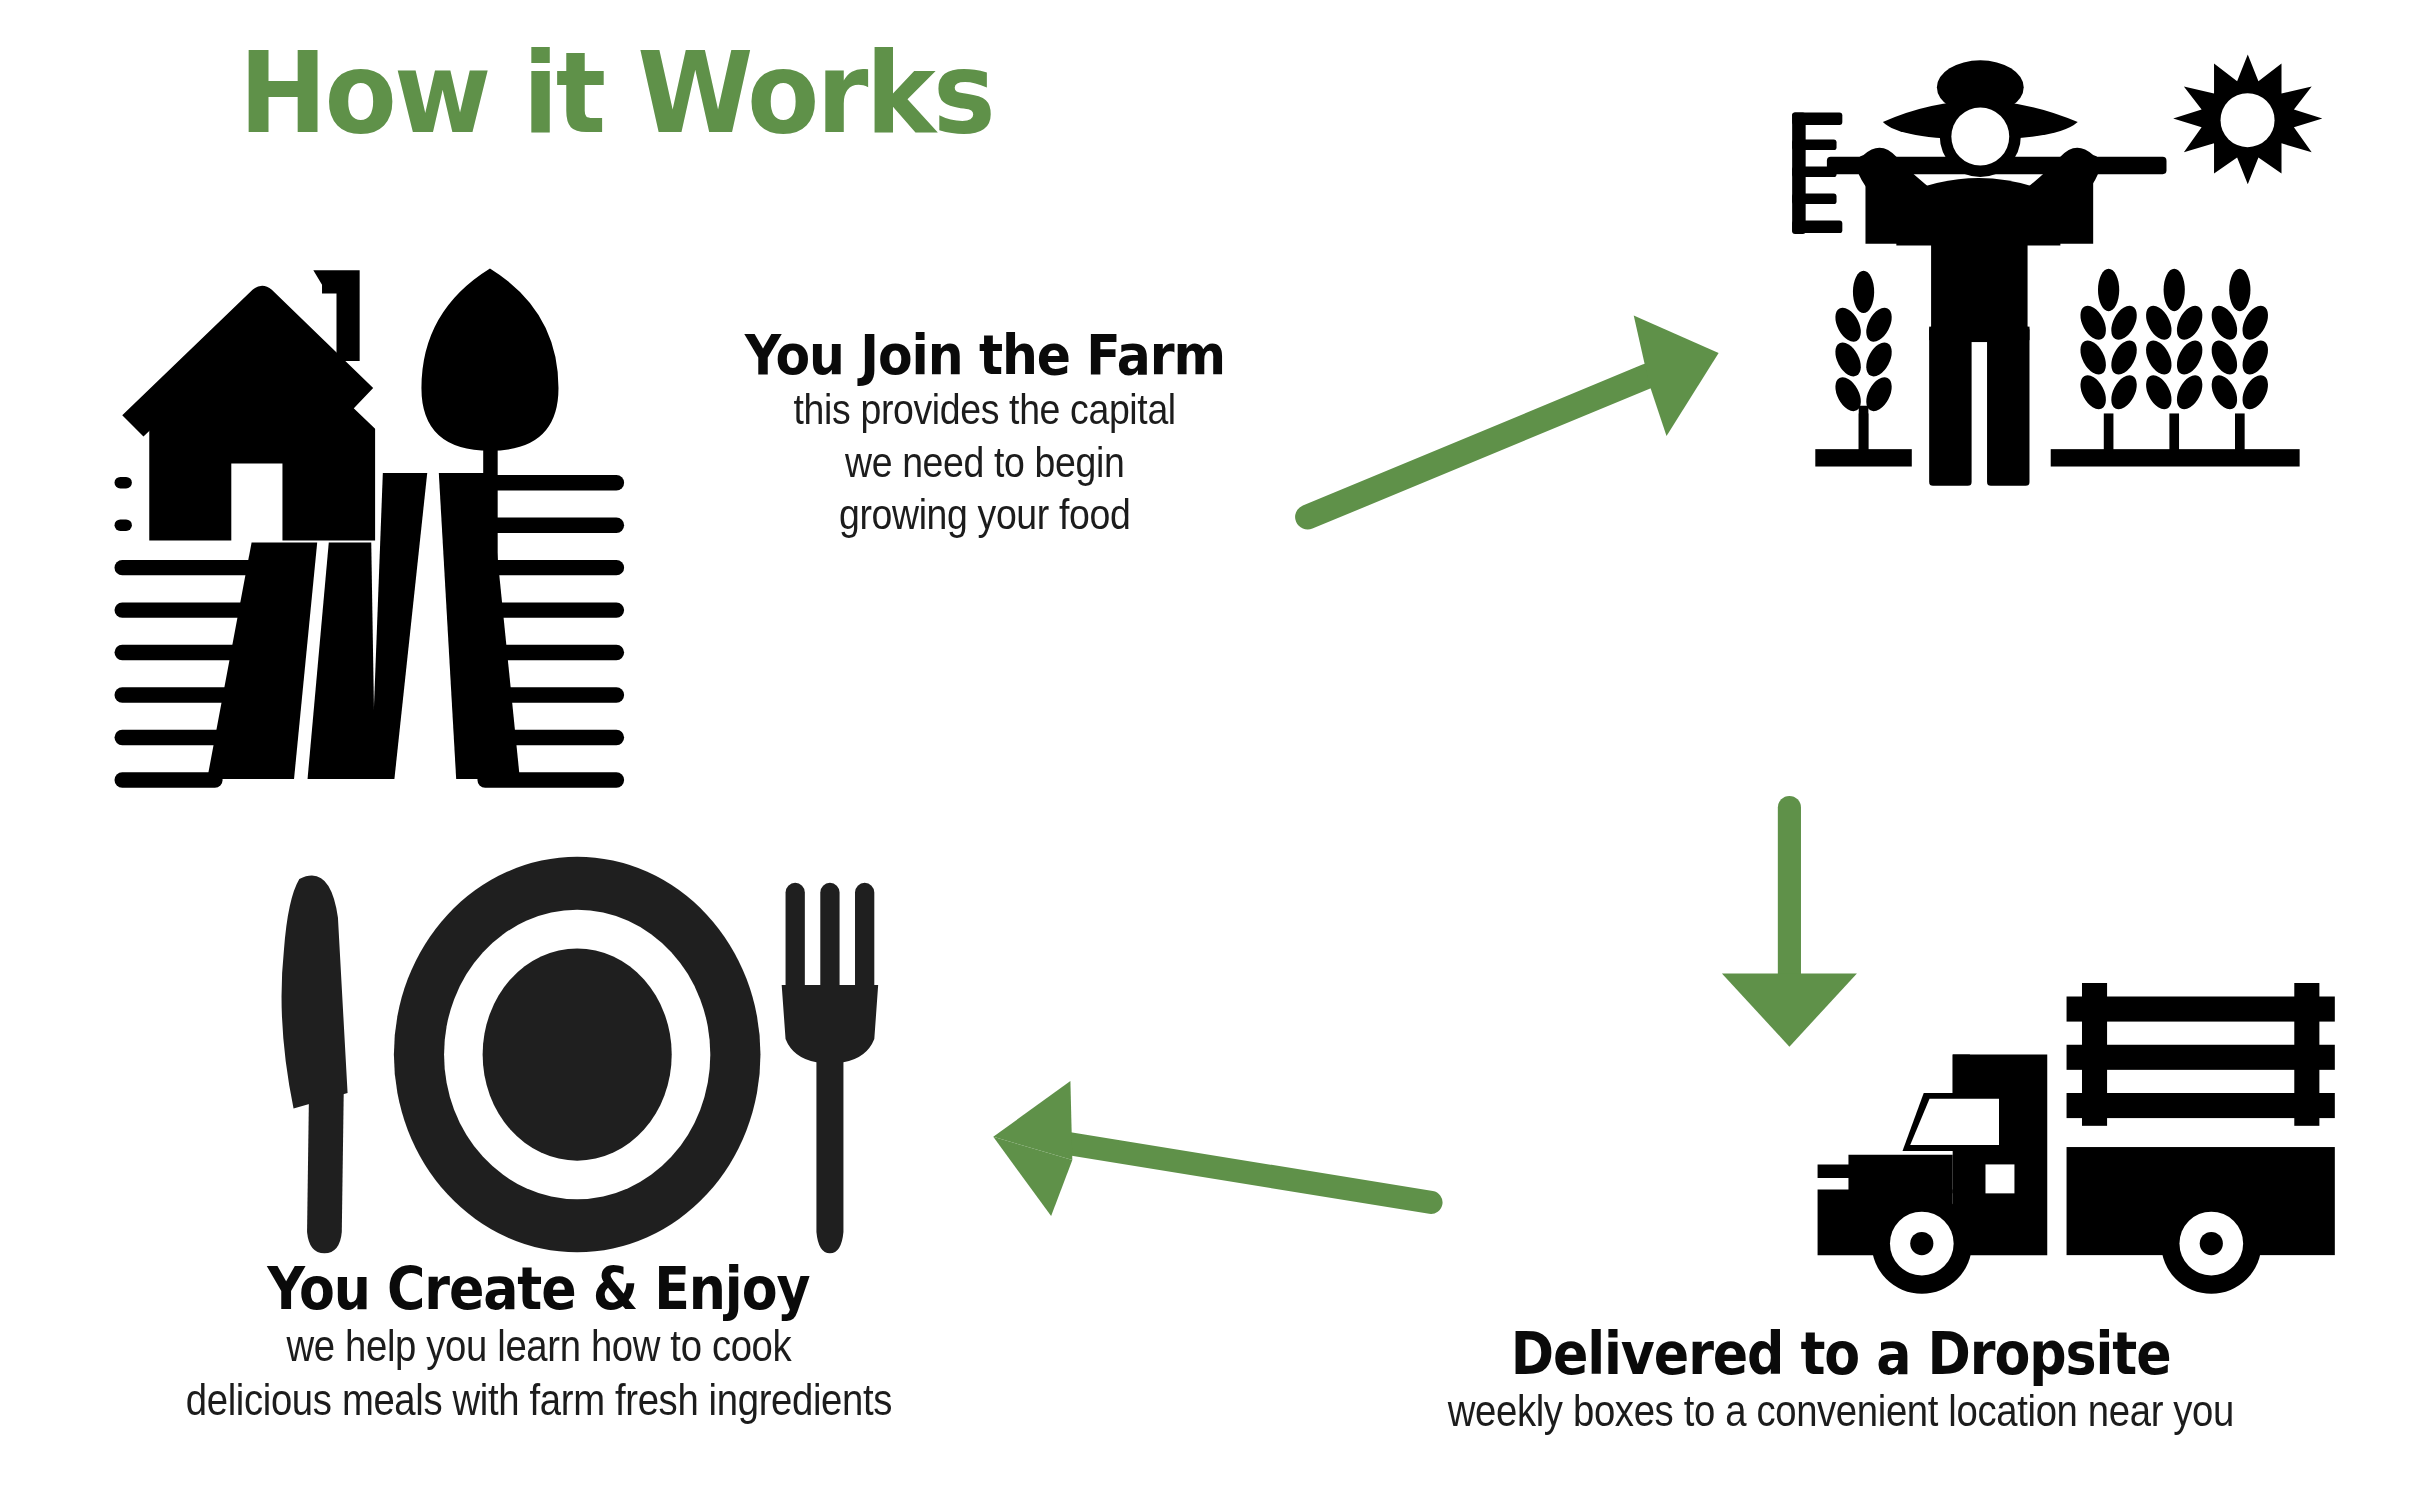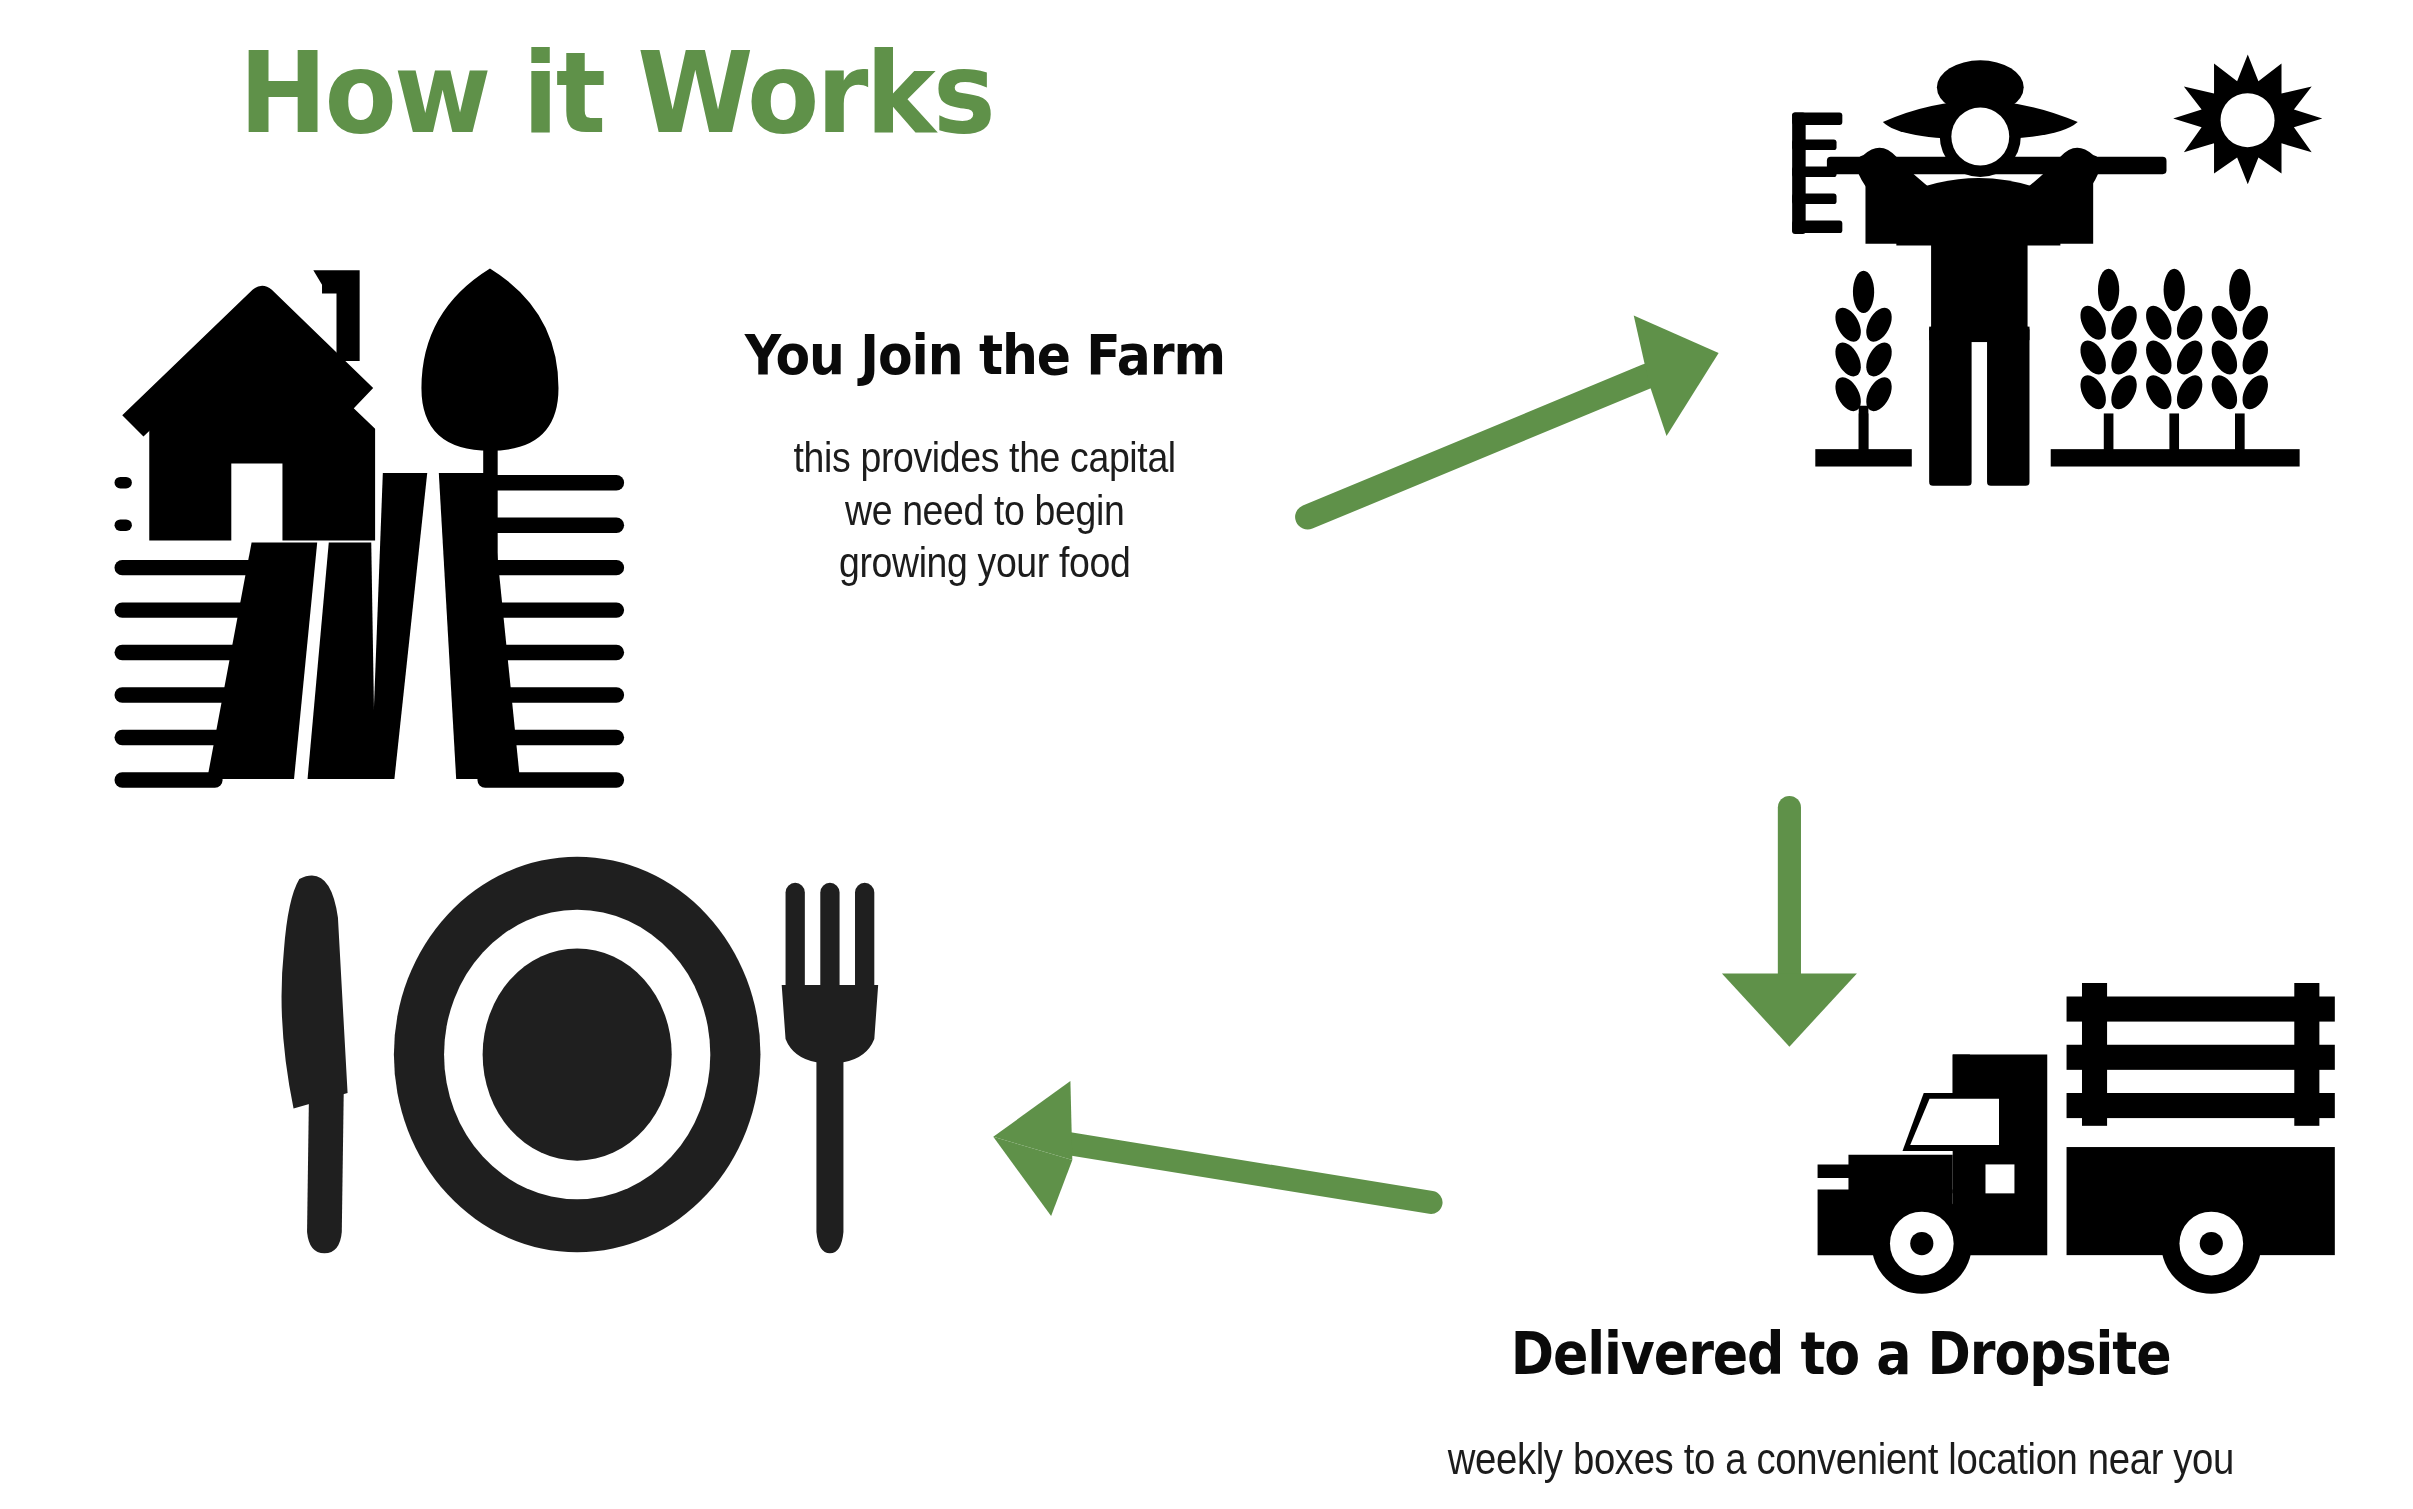--- a/index.html
+++ b/index.html
@@ -49,21 +49,21 @@
     font-family: "Liberation Sans", sans-serif;
     font-weight: 400;
     font-size: 43px;
     line-height: 1.22;
     color: #1c1c1c;
     letter-spacing: -0.4px;
     transform: scaleX(0.87);
   }
   .step-body div { white-space: nowrap; }
 
-  .tc { text-align: center; gap: 48px; }
+  .tc { text-align: center; }
   .blk { display: flex; flex-direction: column; align-items: center; }
   .blk .step-head { transform-origin: center top; }
   .blk .step-body { transform-origin: center top; }
 
   
   #step1-text { left: 676px; top: 326px; width: 618px; }
   #step2-text { left: 1429px; top: 504px; width: 970px; }
   #step3-text { left: 1274px; top: 1325px; width: 1134px; justify-content: flex-end; }
   #step4-text { left: 0px;    top: 1260px; width: 1077px; }
 
@@ -320,15 +320,22 @@
 
       <g>
         <rect x="556" y="34" width="20" height="140" rx="10"></rect>
         <rect x="592" y="34" width="20" height="140" rx="10"></rect>
         <rect x="628" y="34" width="20" height="140" rx="10"></rect>
         <path d="M552 140 L652 140 L648 196 Q640 216 616 220 L616 396 Q614 418 602 418 Q590 418 588 396 L588 220 Q564 216 556 196 Z"></path>
       </g>
     </svg>
   </div>
 
+  <div class="abs blk tc" id="step4-text">
+    <div class="step-head">You Create &amp; Enjoy</div>
+    <div class="step-body">
+      <div>we help you learn how to cook</div>
+      <div>delicious meals with farm fresh ingredients</div>
+    </div>
+  </div>
 
 </div>
 
 
 </body></html>

